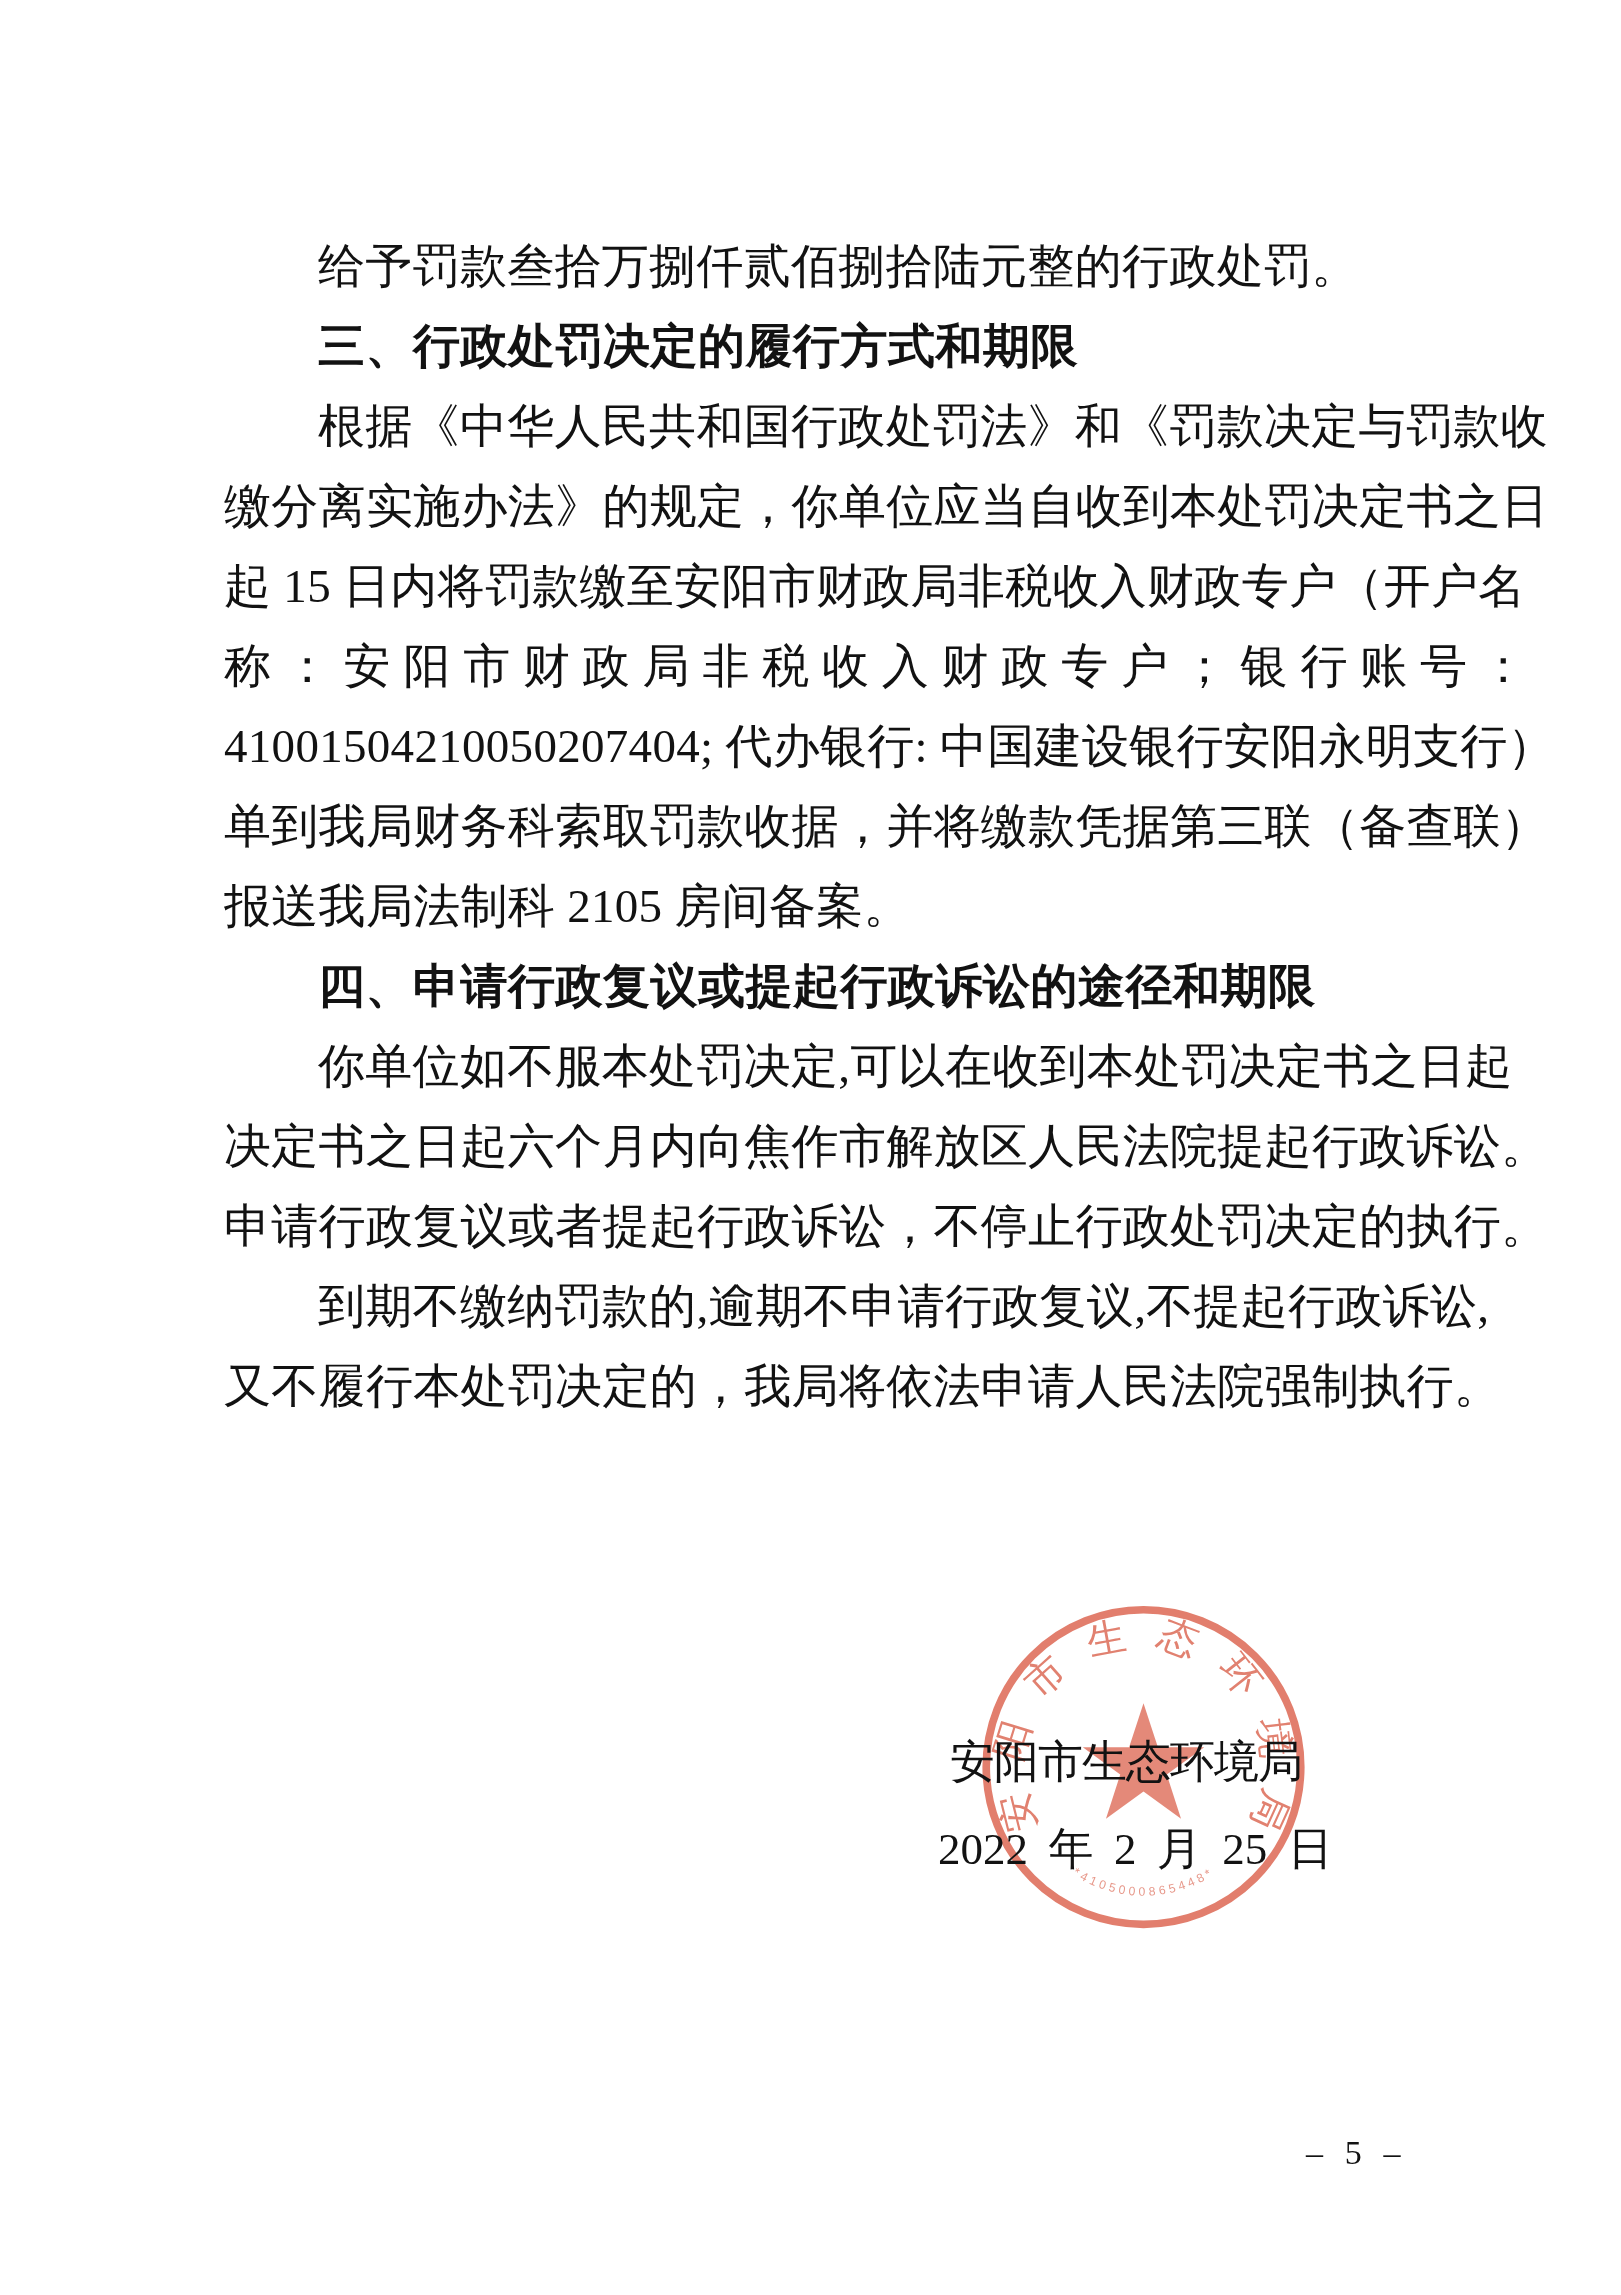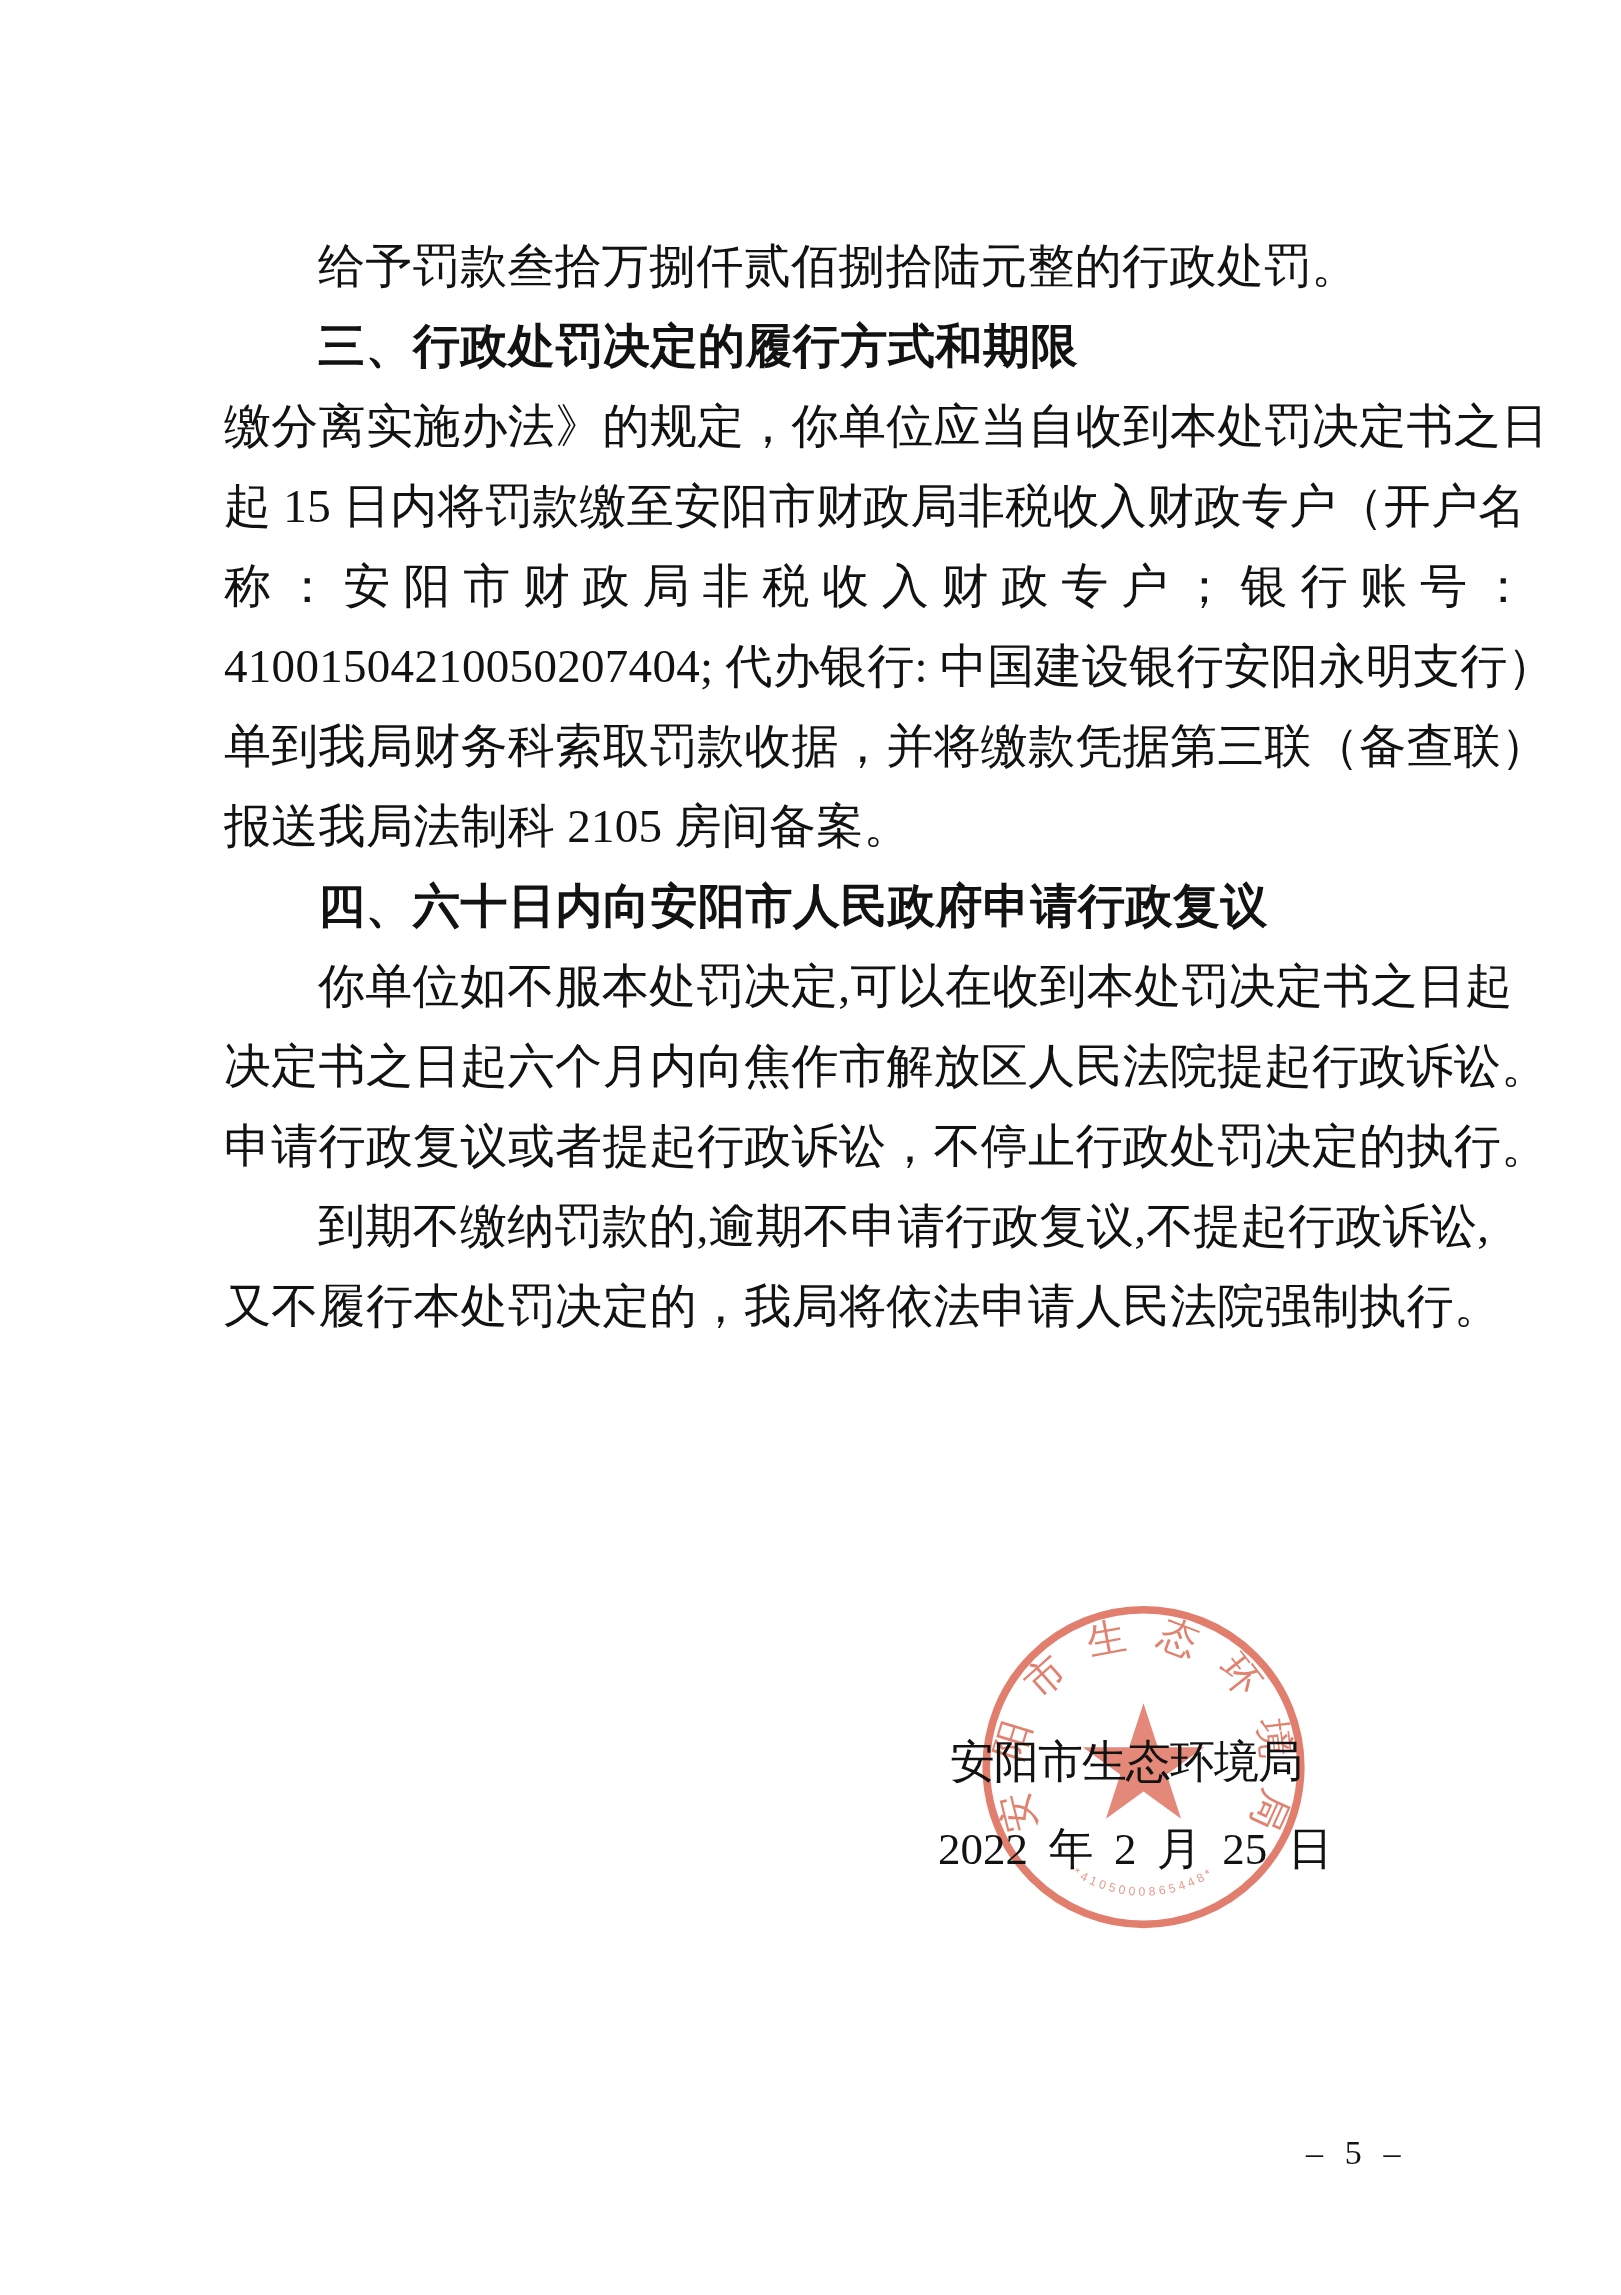--- a/index.html
+++ b/index.html
@@ -78,27 +78,28 @@
   }
 </style>
 </head>
 <body>
 
 <div class="page">
 
   <div class="content">
       <div class="line indent">给予罚款叁拾万捌仟贰佰捌拾陆元整的行政处罚。</div>
       <div class="line heading indent">三、行政处罚决定的履行方式和期限</div>
+      <div class="line indent">根据《中华人民共和国行政处罚法》和《罚款决定与罚款收</div>
       <div class="line">缴分离实施办法》的规定，你单位应当自收到本处罚决定书之日</div>
       <div class="line">起 15 日内将罚款缴至安阳市财政局非税收入财政专户（开户名</div>
       <div class="line spread">称：安阳市财政局非税收入财政专户；银行账号：</div>
       <div class="line">41001504210050207404; 代办银行: 中国建设银行安阳永明支行）</div>
       <div class="line">单到我局财务科索取罚款收据，并将缴款凭据第三联（备查联）</div>
       <div class="line">报送我局法制科 2105 房间备案。</div>
-      <div class="line heading indent">四、六十日内向安阳市人民政府申请行政复议</div>
+      <div class="line heading indent">四、申请行政复议或提起行政诉讼的途径和期限</div>
       <div class="line indent">你单位如不服本处罚决定,可以在收到本处罚决定书之日起</div>
       <div class="line">决定书之日起六个月内向焦作市解放区人民法院提起行政诉讼。</div>
       <div class="line">申请行政复议或者提起行政诉讼，不停止行政处罚决定的执行。</div>
       <div class="line indent">到期不缴纳罚款的,逾期不申请行政复议,不提起行政诉讼,</div>
       <div class="line">又不履行本处罚决定的，我局将依法申请人民法院强制执行。</div>
     </div>
 
   <svg class="seal" viewBox="0 0 660 660" xmlns="http://www.w3.org/2000/svg">
     <g opacity="0.88">
       <circle cx="330" cy="335" r="308" fill="none" stroke="#d95c46" stroke-width="15" opacity="0.9"></circle>

